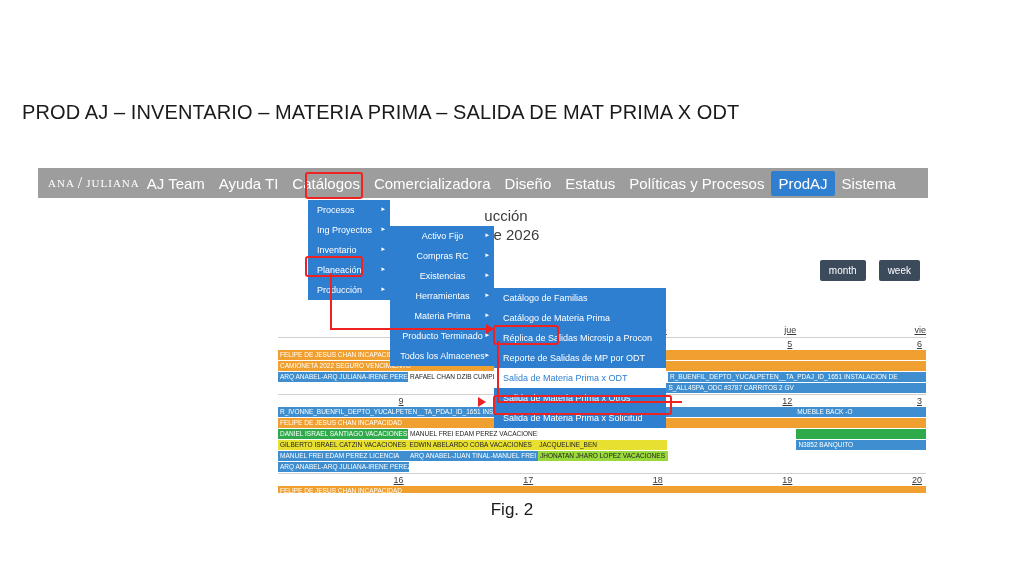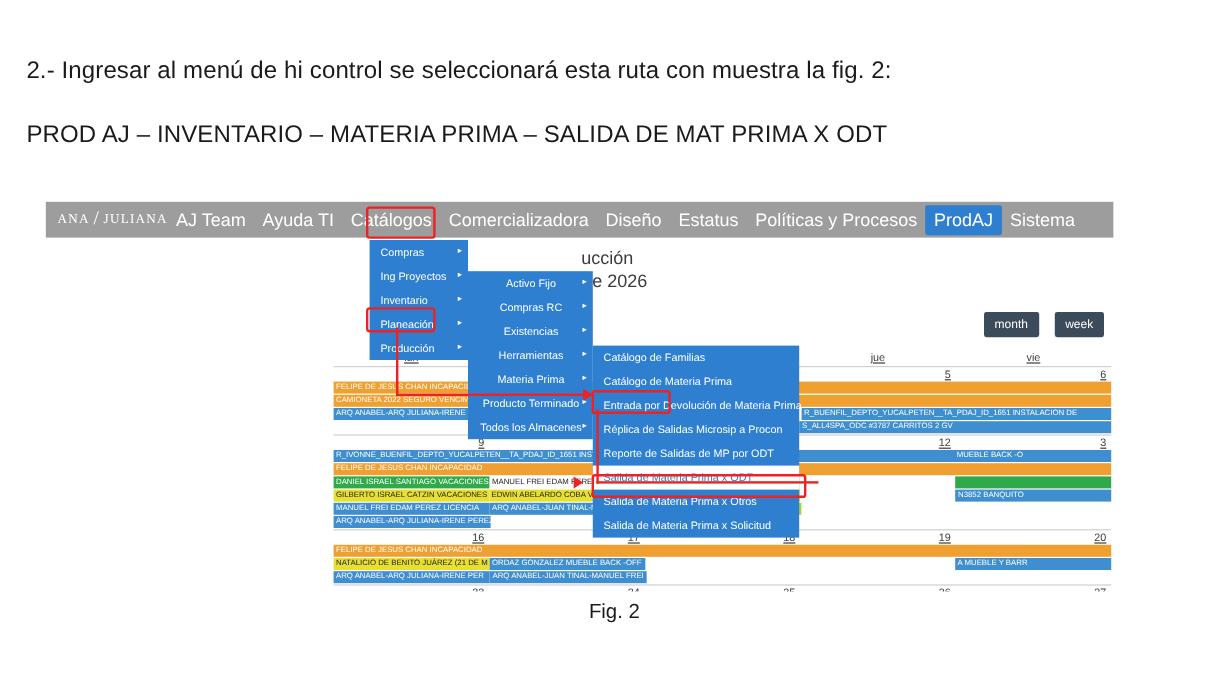--- a/index.html
+++ b/index.html
@@ -120,25 +120,26 @@
     position: absolute;
     left: 2px; top: 92px;
     width: 648px;
   }
   .dayhead {
     display: flex;
     border-bottom: 1px solid #d0d0d0;
   }
   .dayhead div {
     flex: 1 1 0;
-    text-align: center;
+    text-align: right;
     font-size: 9px;
     color: #3c3c3c;
     text-decoration: underline;
     padding: 1px 0 2px;
+    margin-top: 32px;
   }
   .week {
     border-bottom: 1px solid #d0d0d0;
     position: relative;
   }
   .daynums {
     display: flex;
   }
   .daynums div {
     flex: 1 1 0;
@@ -218,21 +219,20 @@
     text-align: center;
     font-size: 17px;
     color: #1a1a1a;
   }
 </style>
 </head>
 <body>
 
 <div class="slide">
 
-  <div class="instr" id="instr-line1">2.- Ingresar al menú de hi control se seleccionará esta ruta con muestra la fig. 2:</div>
   <div class="instr" id="instr-line2">PROD AJ – INVENTARIO – MATERIA PRIMA – SALIDA DE MAT PRIMA X ODT</div>
 
   <div class="shot">
 
     <div class="navbar">
       <div class="brand">
         <span>ANA</span>
         <span class="slash">/</span>
         <span>JULIANA</span>
       </div>
@@ -364,41 +364,40 @@
                 <div>25</div>
                 <div>26</div>
                 <div>27</div>
               </div>
             </div>
           </div>
       </div>
     </div>
 
     <div class="menu" id="menu-prodaj">
-      <div class="mi"><span>Compras</span><span class="caret">▸</span></div>
+      <div class="mi"><span>Procesos</span><span class="caret">▸</span></div>
       <div class="mi"><span>Ing Proyectos</span><span class="caret">▸</span></div>
       <div class="mi"><span>Inventario</span><span class="caret">▸</span></div>
       <div class="mi"><span>Planeación</span><span class="caret">▸</span></div>
       <div class="mi"><span>Producción</span><span class="caret">▸</span></div>
     </div>
 
     <div class="menu" id="menu-inventario">
       <div class="mi"><span>Activo Fijo</span><span class="caret">▸</span></div>
       <div class="mi"><span>Compras RC</span><span class="caret">▸</span></div>
       <div class="mi"><span>Existencias</span><span class="caret">▸</span></div>
       <div class="mi"><span>Herramientas</span><span class="caret">▸</span></div>
       <div class="mi"><span>Materia Prima</span><span class="caret">▸</span></div>
       <div class="mi"><span>Producto Terminado</span><span class="caret">▸</span></div>
       <div class="mi"><span>Todos los Almacenes</span><span class="caret">▸</span></div>
     </div>
 
     <div class="menu" id="menu-materia">
       <div class="mi">Catálogo de Familias</div>
       <div class="mi">Catálogo de Materia Prima</div>
-      <div class="mi">Entrada por Devolución de Materia Prima</div>
       <div class="mi">Réplica de Salidas Microsip a Procon</div>
       <div class="mi">Reporte de Salidas de MP por ODT</div>
       <div class="mi white">Salida de Materia Prima x ODT</div>
       <div class="mi">Salida de Materia Prima x Otros</div>
       <div class="mi">Salida de Materia Prima x Solicitud</div>
     </div>
 
     <div class="redbox" style="left:267px; top:4px; width:54px; height:23px; border-radius:3px;"></div>
     <div class="redbox" style="left:267px; top:88px; width:54px; height:17px; border-radius:3px;"></div>
     <div class="redbox" style="left:455px; top:157px; width:62px; height:16px; border-radius:3px;"></div>

